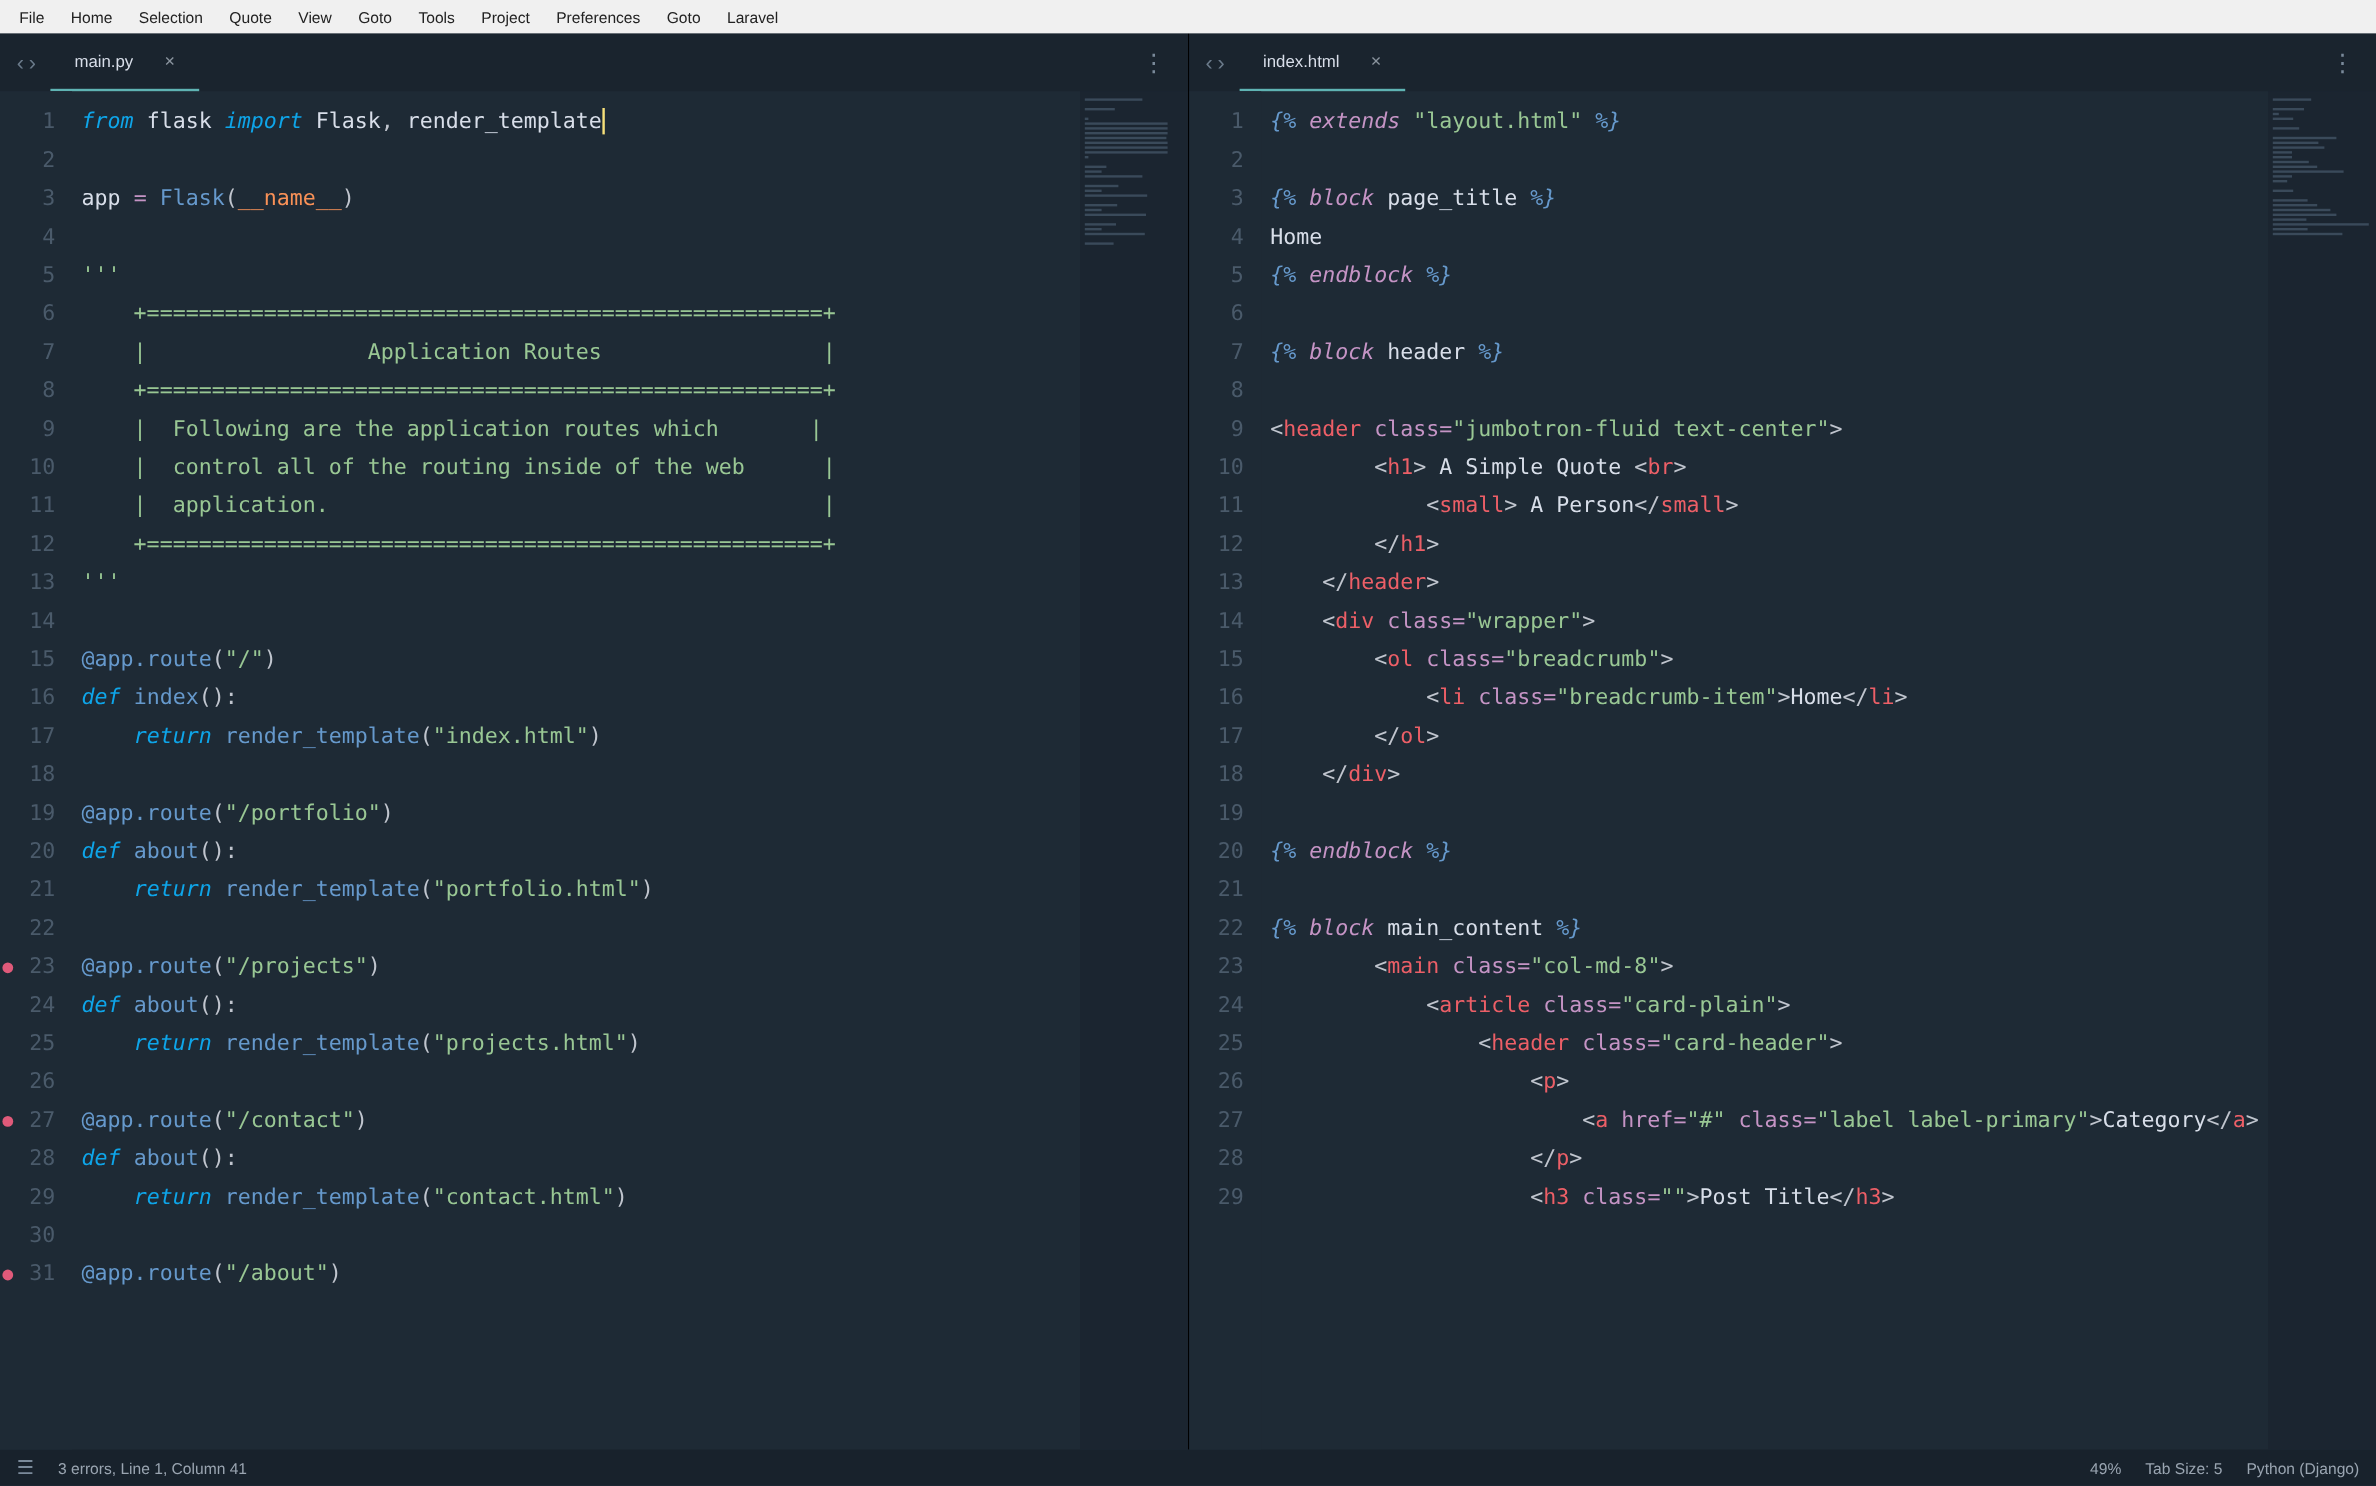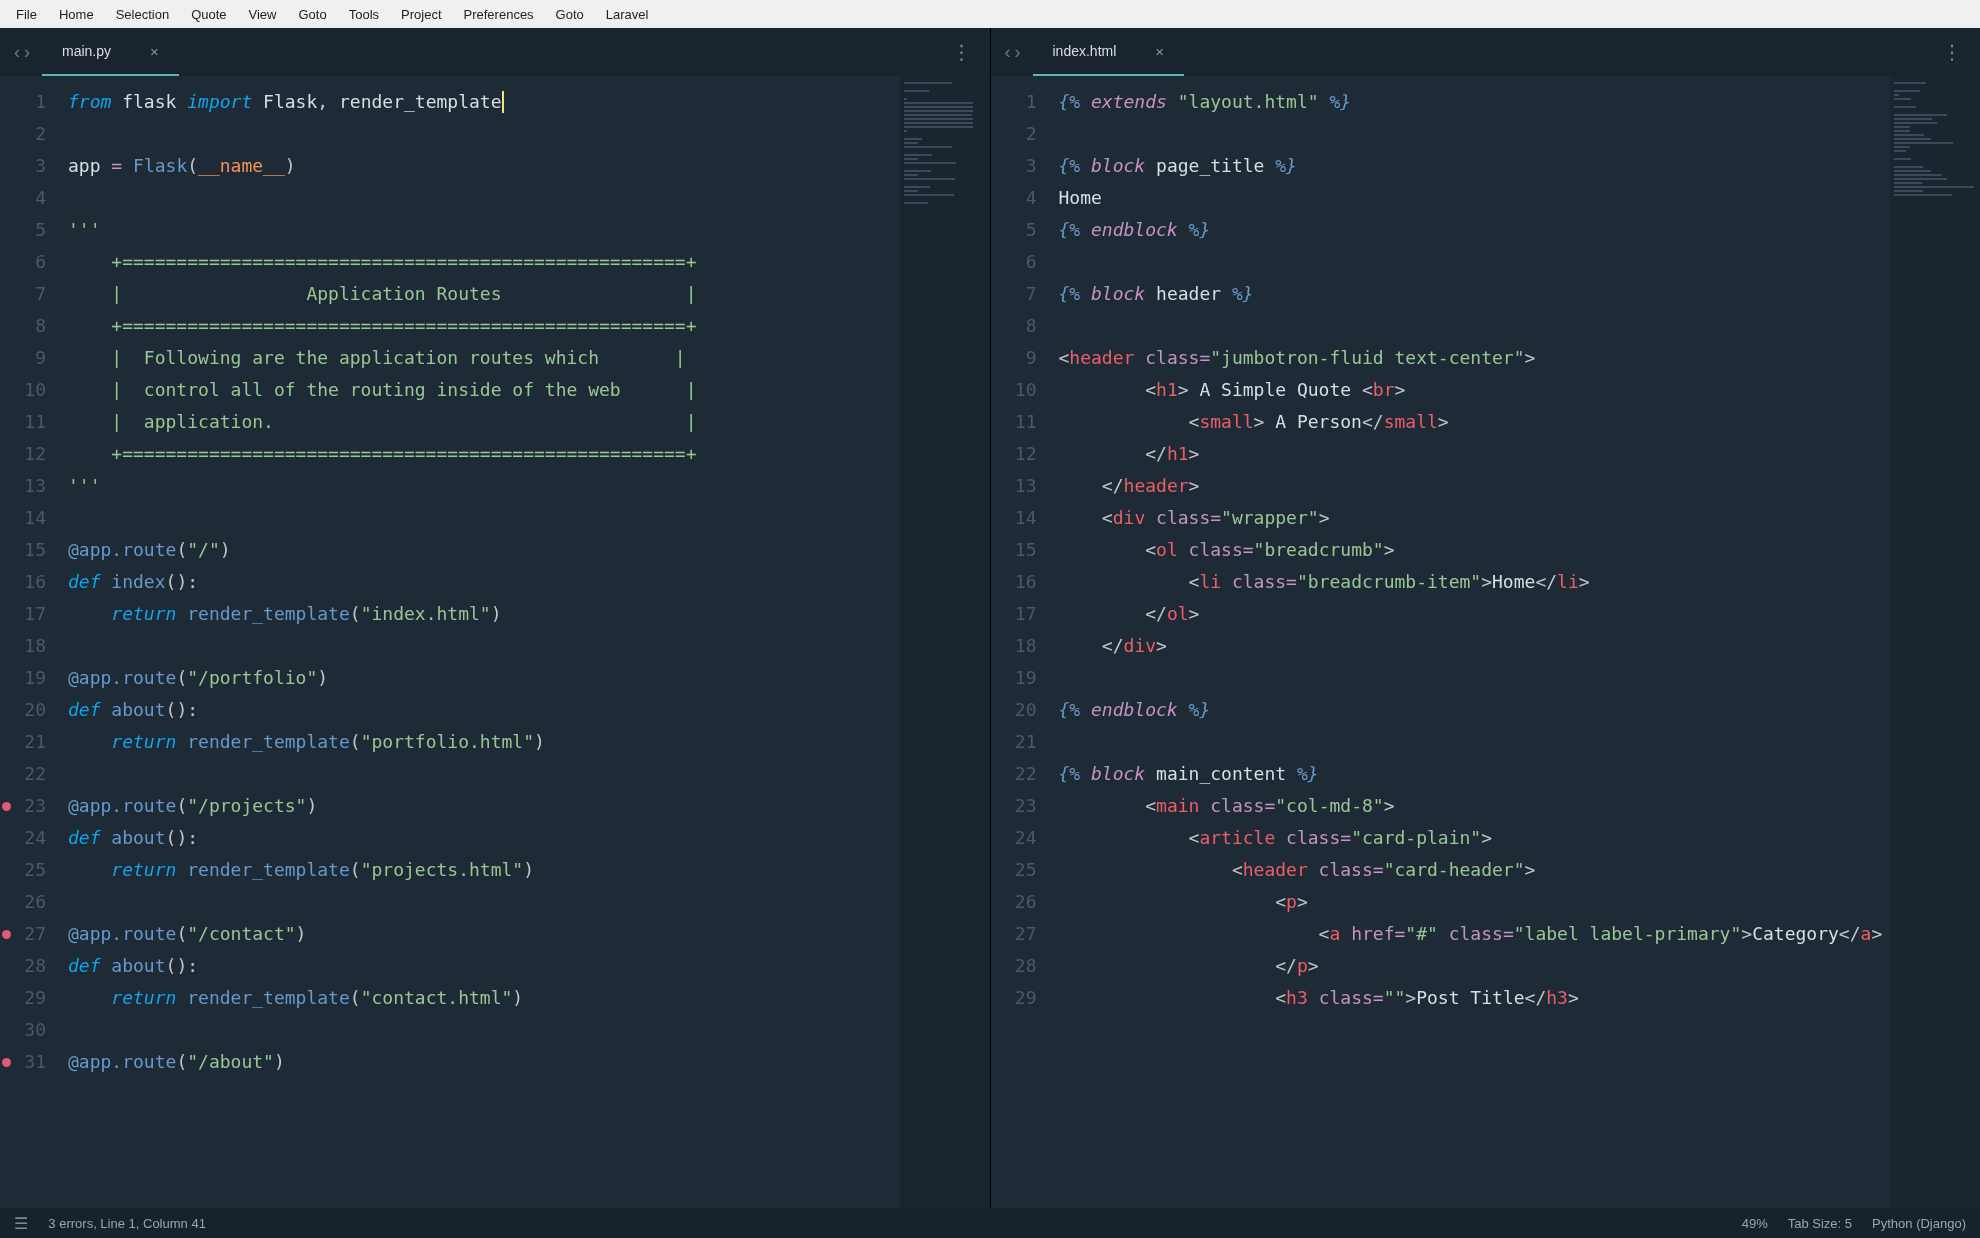--- a/index.html
+++ b/index.html
@@ -59,21 +59,21 @@
 }
 .nav-arrows span { font-size: 18px; cursor: pointer; }
 .tab {
   display: flex;
   align-items: center;
   padding: 0 20px;
   height: 100%;
   color: #d8dee9;
   font-size: 14px;
   border-bottom: 2px solid #5fb3b3;
-  gap: 39px;
+  gap: 26px;
 }
 .tab .close { color: #8a949e; font-size: 15px; cursor: pointer; }
 .tabbar .spacer { flex: 1; }
 .tabbar .more { color: #7a8a9a; font-size: 20px; padding: 0 10px; cursor: pointer; }
 
 .editor-wrap {
   flex: 1;
   display: flex;
   min-height: 0;
   position: relative;

